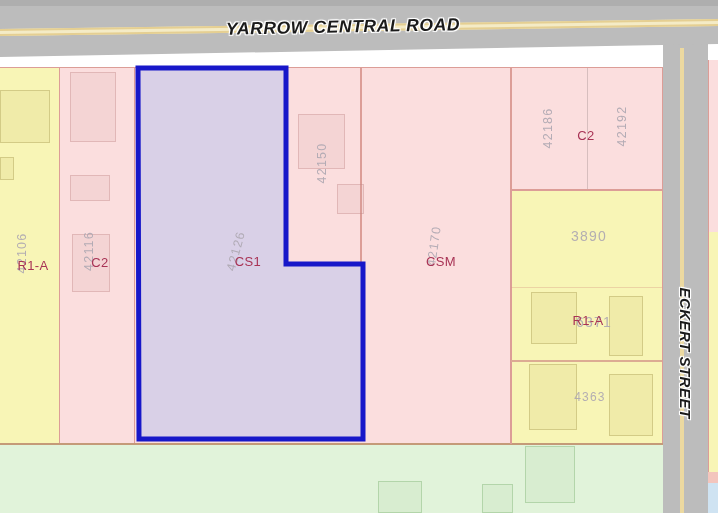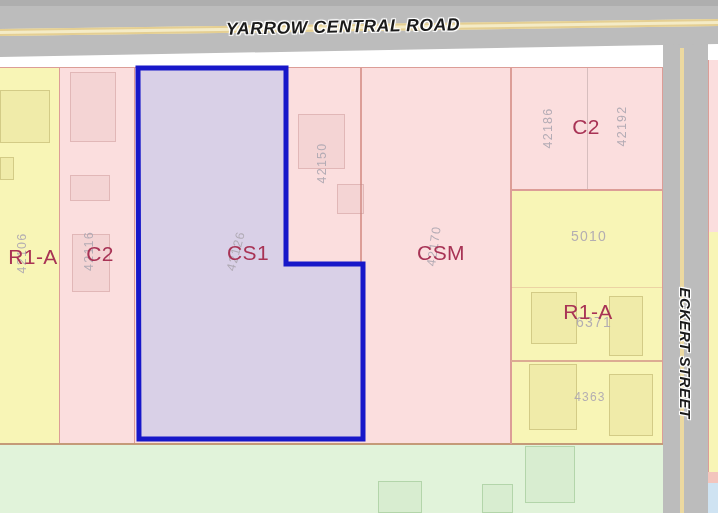--- a/index.html
+++ b/index.html
@@ -42,22 +42,22 @@
   .ln-csm-r{left:510px;top:67px;width:2px;height:377px;}
   .ln-c2r-bot{left:511px;top:189px;width:151px;height:2px;}
   .ln-y-mid{left:511px;top:287px;width:151px;height:1px;background:rgba(214,150,130,.35);}
   .ln-y-split{left:511px;top:360px;width:151px;height:2px;background:#dcab93;}
   .ln-c2r-div{left:587px;top:68px;width:1px;height:121px;background:rgba(170,150,150,.45);}
   
   .fp{border:1px solid rgba(190,130,130,.35);background:rgba(210,160,160,.16);}
   .fp-y{border:1px solid rgba(175,165,90,.45);background:rgba(190,180,90,.14);}
   .fp-g{border:1px solid rgba(135,185,125,.45);background:rgba(140,190,130,.10);}
   
-  .zone{color:#a83355;font-size:21px;letter-spacing:.4px;white-space:nowrap;
-    transform:translate(-50%,-50%);}
+  .zone{color:#a83355;font-size:13px;letter-spacing:.4px;white-space:nowrap;
+    transform:translate(-50%,-50%);margin-top:8px;}
   .lot{color:#aea8b2;font-size:12.5px;letter-spacing:1.2px;white-space:nowrap;opacity:.92;
     transform:translate(-50%,-50%) rotate(var(--r,0deg));}
   .cs1-svg{left:130px;top:60px;width:240px;height:385px;}
 </style>
 </head>
 <body>
 
 <div class="stage">
 
   <div class="abs road-eckert"></div>
@@ -106,21 +106,21 @@
     <path d="M8,8 L156,8 L156,204 L233,204 L233,379 L9,379 Z" fill="#d9d0e7" stroke="#1717c9" stroke-width="5" stroke-linejoin="miter"></path>
   </svg>
 
   <div class="abs lot" style="left:22px;top:253px;--r:-90deg">42106</div>
   <div class="abs lot" style="left:89px;top:251px;--r:-90deg">42116</div>
   <div class="abs lot" style="left:236px;top:251px;--r:-75deg">42126</div>
   <div class="abs lot" style="left:322px;top:163px;--r:-90deg">42150</div>
   <div class="abs lot" style="left:434px;top:246px;--r:-82deg">42170</div>
   <div class="abs lot" style="left:548px;top:128px;--r:-90deg">42186</div>
   <div class="abs lot" style="left:622px;top:126px;--r:-90deg">42192</div>
-  <div class="abs lot" style="left:589px;top:236px;font-size:14px">5010</div>
+  <div class="abs lot" style="left:589px;top:236px;font-size:14px">3890</div>
   <div class="abs lot" style="left:594px;top:322px;font-size:14px">6371</div>
   <div class="abs lot" style="left:590px;top:397px;font-size:12px">4363</div>
 
   <div class="abs zone" style="left:33px;top:257px">R1-A</div>
   <div class="abs zone" style="left:100px;top:254px">C2</div>
   <div class="abs zone" style="left:248px;top:253px">CS1</div>
   <div class="abs zone" style="left:441px;top:253px">CSM</div>
   <div class="abs zone" style="left:586px;top:127px">C2</div>
   <div class="abs zone" style="left:588px;top:312px">R1-A</div>
 

